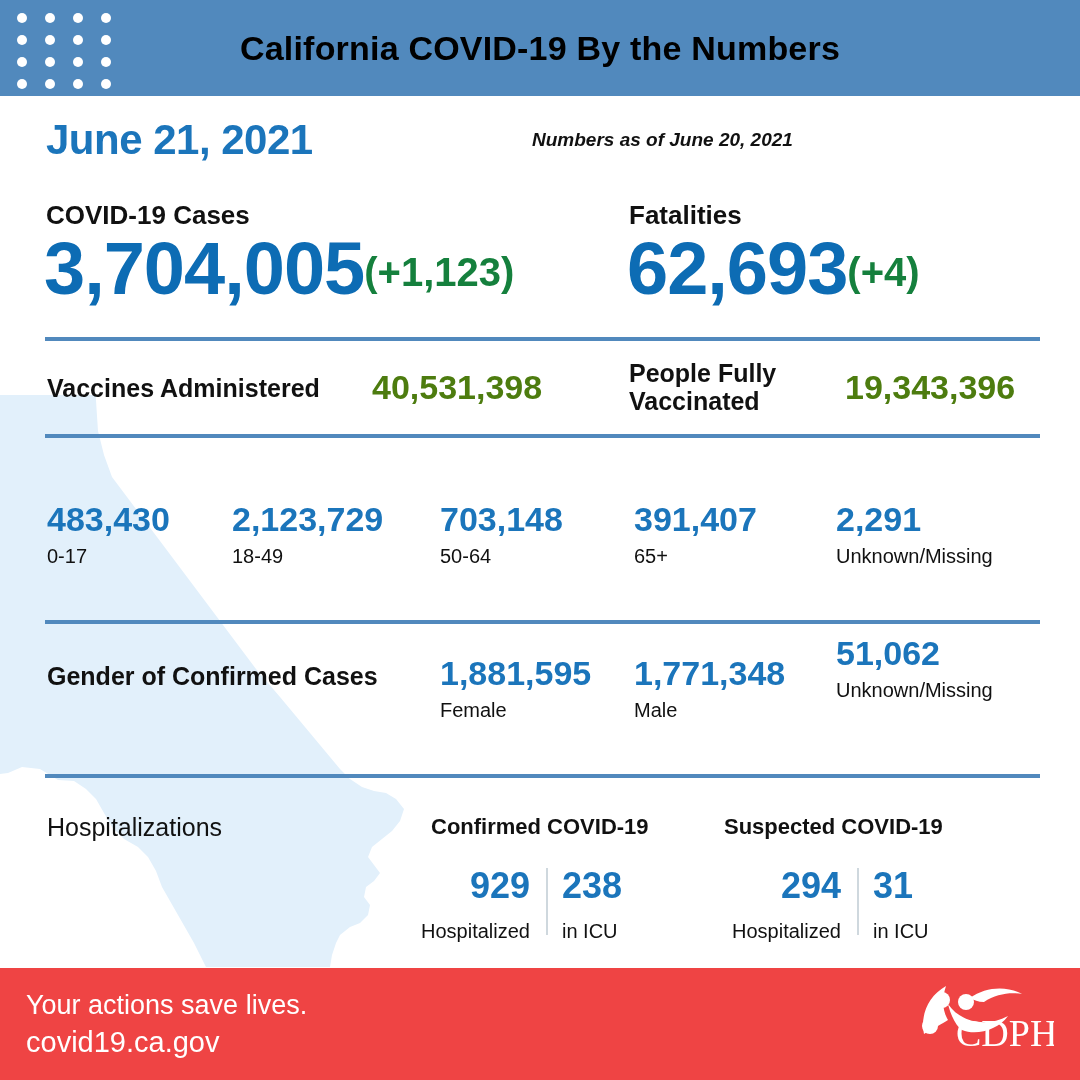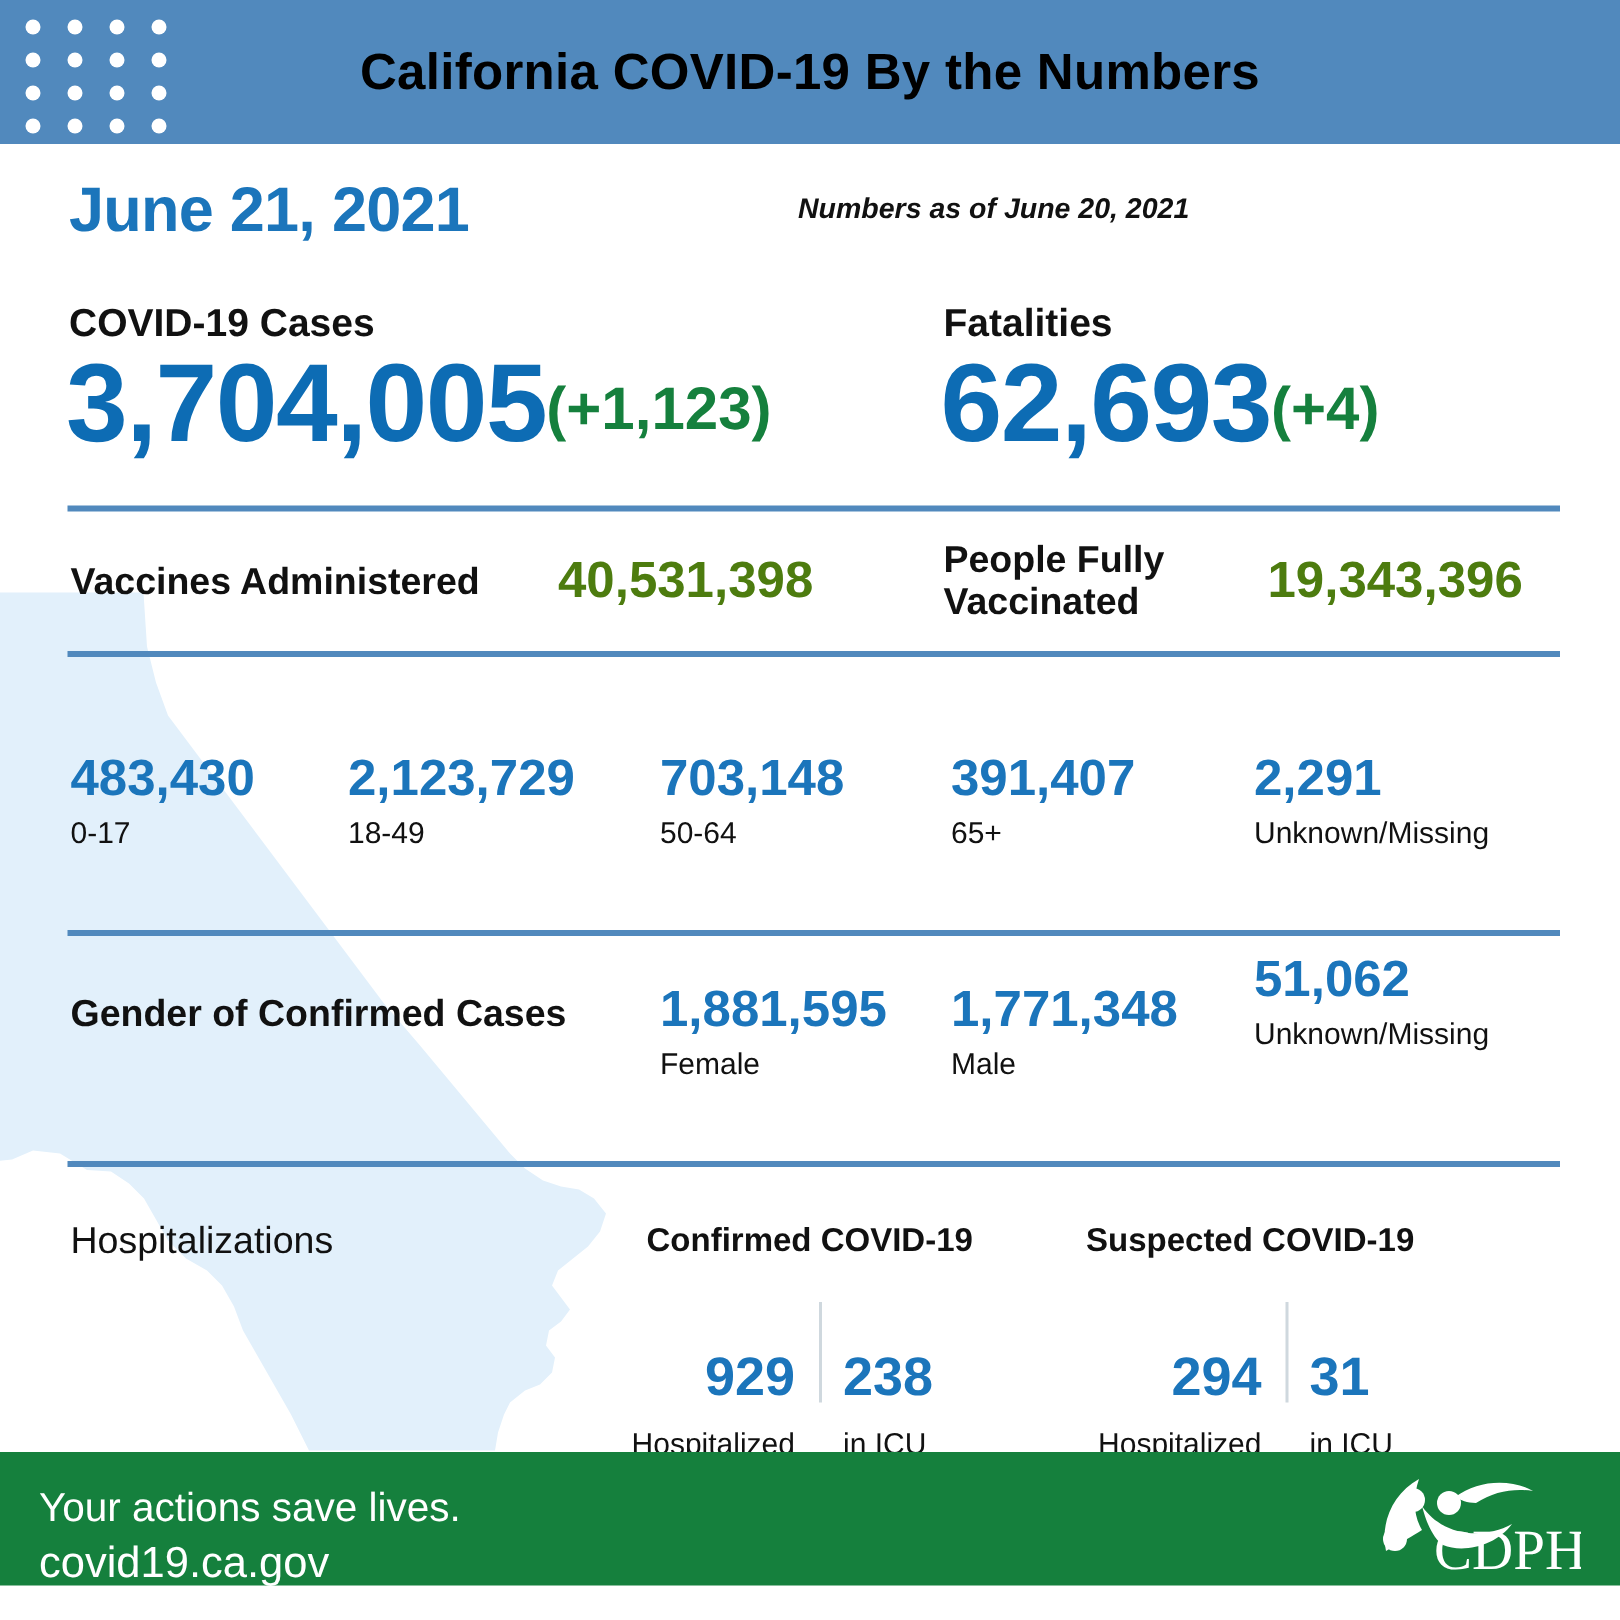--- a/index.html
+++ b/index.html
@@ -217,21 +217,20 @@
   .hosp-cell {
     position: absolute;
     text-align: right;
   }
   .hosp-num {
     font-size: 36px;
     font-weight: bold;
     color: #1b75bb;
     line-height: 1;
     white-space: nowrap;
-    margin-top: 32px;
   }
   .hosp-cap {
     margin-top: 17px;
     font-size: 20px;
     color: #111111;
     line-height: 1;
     white-space: nowrap;
   }
   .vrule {
     position: absolute;
@@ -240,22 +239,22 @@
     background: #cfd8de;
   }
   #vrule-1 { left: 546px; top: 772px; }
   #vrule-2 { left: 857px; top: 772px; }
 
   
   #footer {
     position: absolute;
     left: 0; top: 968px;
     width: 1080px;
-    height: 89px;
-    background: #15803d;
+    height: 112px;
+    background: #ef4444;
     z-index: 2;
   }
   #footer-line1 {
     position: absolute;
     left: 26px;
     top: 22px;
     font-size: 27px;
     color: #ffffff;
   }
   #footer-line2 {

